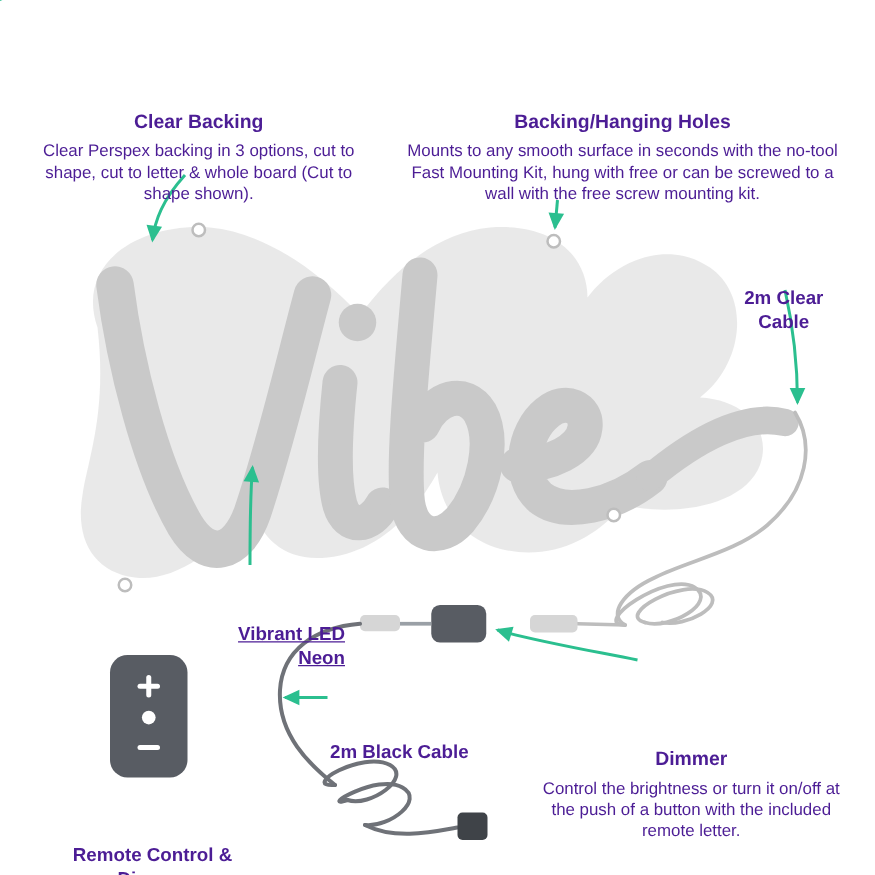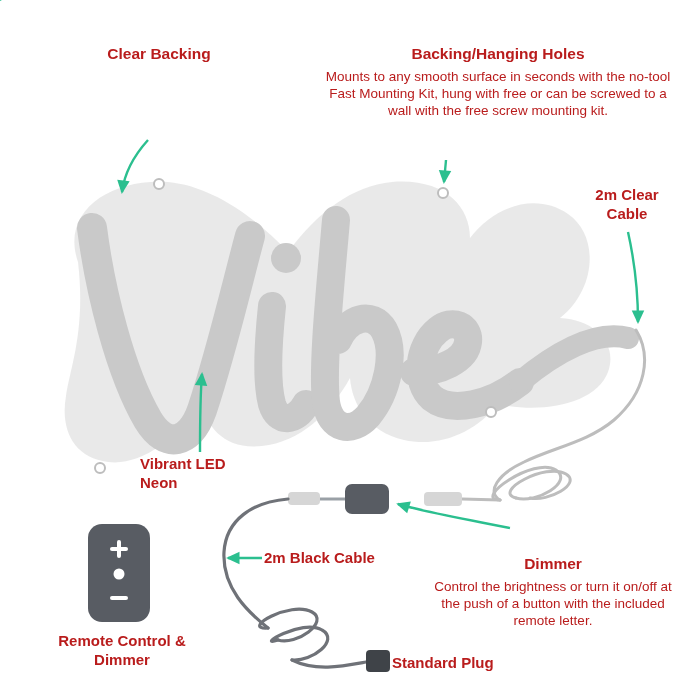--- a/index.html
+++ b/index.html
@@ -21,22 +21,23 @@
   }
   .svg-layer {
     position: absolute;
     left: 0;
     top: 0;
     width: 700px;
     height: 700px;
   }
   .callout {
     position: absolute;
-    color: #b91c1c;
+    color: #4c1d95;
     line-height: 1.28;
+    margin-top: 44px;
   }
   .callout .title {
     font-weight: bold;
     display: block;
   }
   .callout .body {
     display: block;
     font-weight: normal;
   }
   
@@ -62,25 +63,26 @@
     left: 575px;
     top: 186px;
     width: 104px;
     text-align: center;
     font-size: 15px;
     font-weight: bold;
   }
   .c-clearcable .title { font-size: 15px; line-height: 1.25; }
 
   .c-vibrant {
-    left: 140px;
+    left: 156px;
     top: 455px;
     width: 120px;
-    text-align: left;
-    font-size: 15px;
+    text-align: right;
+    font-size: 15px;
+    text-decoration: underline;
   }
   .c-vibrant .title { font-size: 15px; line-height: 1.25; }
 
   .c-dimmer {
     left: 430px;
     top: 554px;
     width: 246px;
     text-align: center;
     font-size: 13.5px;
   }
@@ -212,20 +214,21 @@
       <path d="M628 232 C 636 268, 638 300, 638 322"></path>
       <path d="M200 452 C 200 424, 200 398, 202 374"></path>
       <path d="M510 528 C 470 520, 424 512, 398 504"></path>
       <path d="M262 558 C 248 558, 238 558, 228 558"></path>
       <path d="M0 0"></path>
     </g>
   </svg>
 
   <div class="callout c-clear-backing">
     <span class="title">Clear Backing</span>
+    <span class="body">Clear Perspex backing in 3 options, cut to shape, cut to letter &amp; whole board (Cut to shape shown).</span>
   </div>
 
   <div class="callout c-mounting">
     <span class="title">Backing/Hanging Holes</span>
     <span class="body">Mounts to any smooth surface in seconds with the no-tool Fast Mounting Kit, hung with free or can be screwed to a wall with the free screw mounting kit.</span>
   </div>
 
   <div class="callout c-clearcable">
     <span class="title">2m Clear Cable</span>
   </div>

